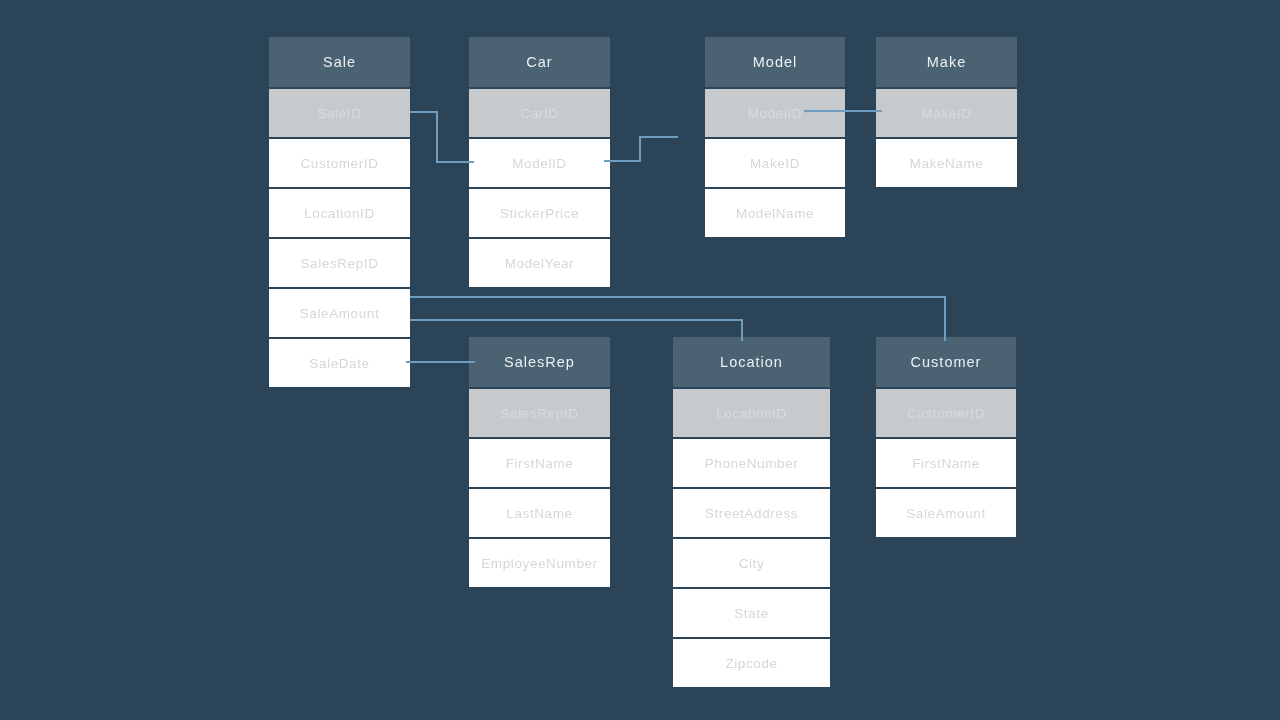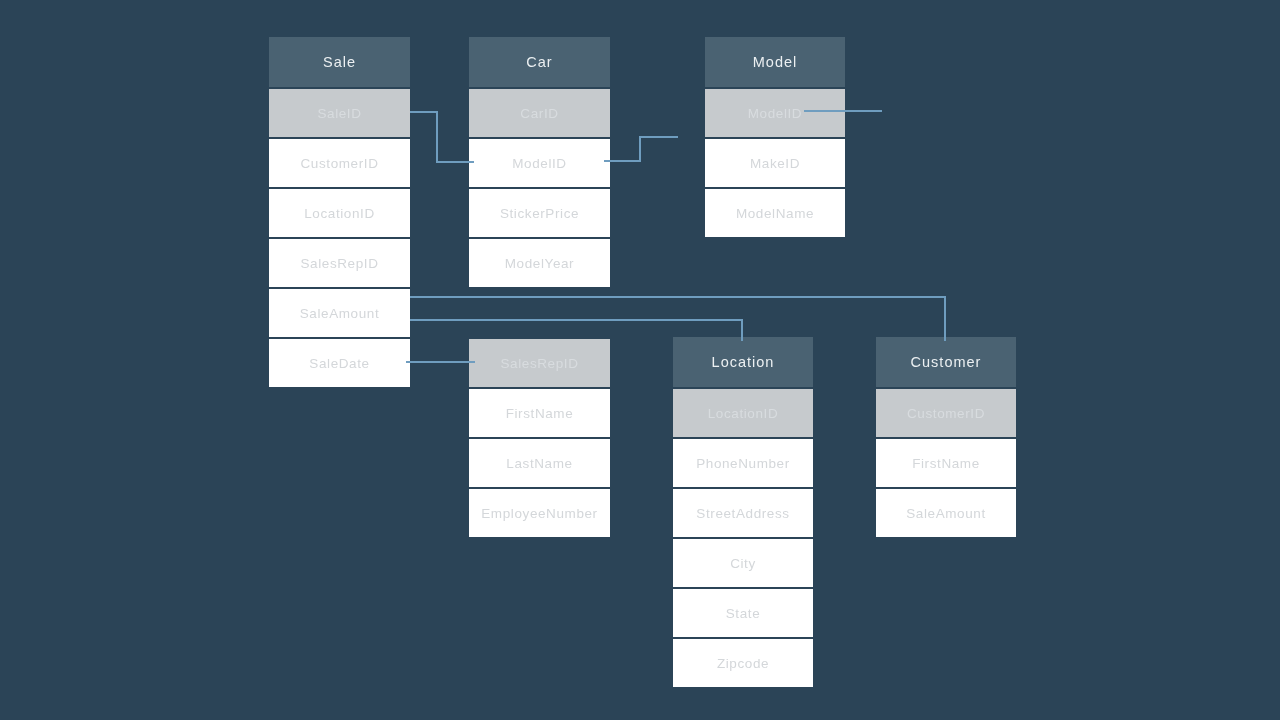--- a/index.html
+++ b/index.html
@@ -60,27 +60,33 @@
       <div class="cell field">ModelID</div>
       <div class="cell field">StickerPrice</div>
       <div class="cell field">ModelYear</div>
     </div>
     <div class="er-table" style="left: 673px; top: 37px; width: 140px; padding-left: 32px;">
       <div class="cell header">Model</div>
       <div class="cell pk">ModelID</div>
       <div class="cell field">MakeID</div>
       <div class="cell field">ModelName</div>
     </div>
+    <div class="er-table" style="left: 876px; top: 37px; width: 141px;">
+      <div class="cell header">Make</div>
+      <div class="cell pk">MakeID</div>
+      <div class="cell field">MakeName</div>
+    </div>
     <div class="er-table" style="left: 469px; top: 337px; width: 141px;">
+      <div class="cell header">SalesRep</div>
       <div class="cell pk">SalesRepID</div>
       <div class="cell field">FirstName</div>
       <div class="cell field">LastName</div>
       <div class="cell field">EmployeeNumber</div>
     </div>
-    <div class="er-table" style="left: 673px; top: 337px; width: 140px;">
+    <div class="er-table" style="left: 673px; top: 337px; width: 157px;">
       <div class="cell header">Location</div>
       <div class="cell pk">LocationID</div>
       <div class="cell field">PhoneNumber</div>
       <div class="cell field">StreetAddress</div>
       <div class="cell field">City</div>
       <div class="cell field">State</div>
       <div class="cell field">Zipcode</div>
     </div>
     <div class="er-table" style="left: 876px; top: 337px; width: 140px; border-radius: 7px;">
       <div class="cell header">Customer</div>

